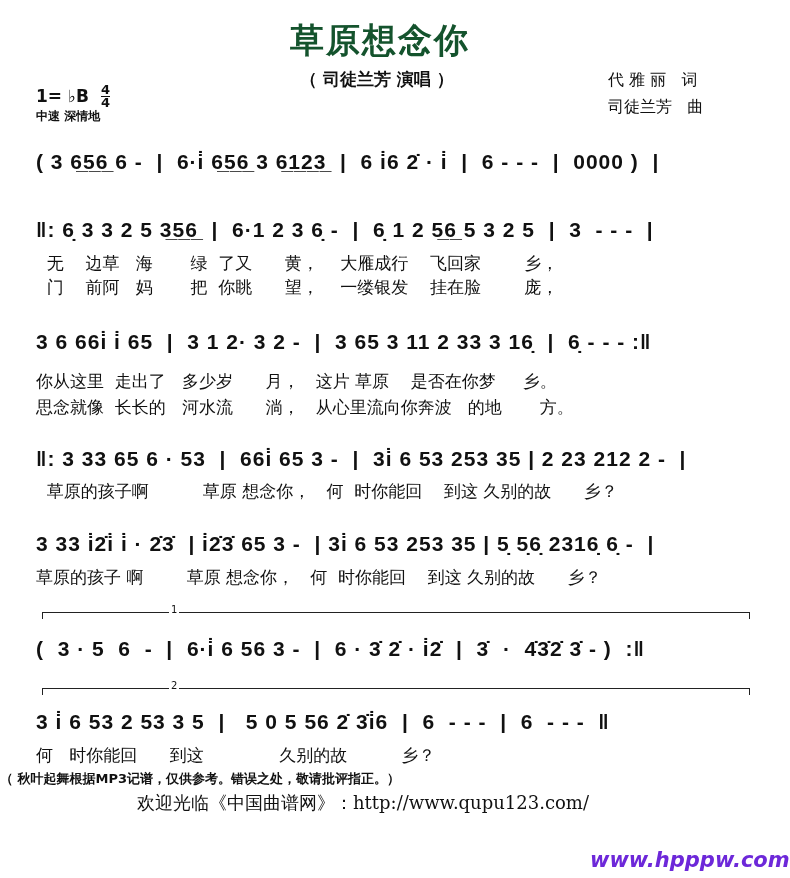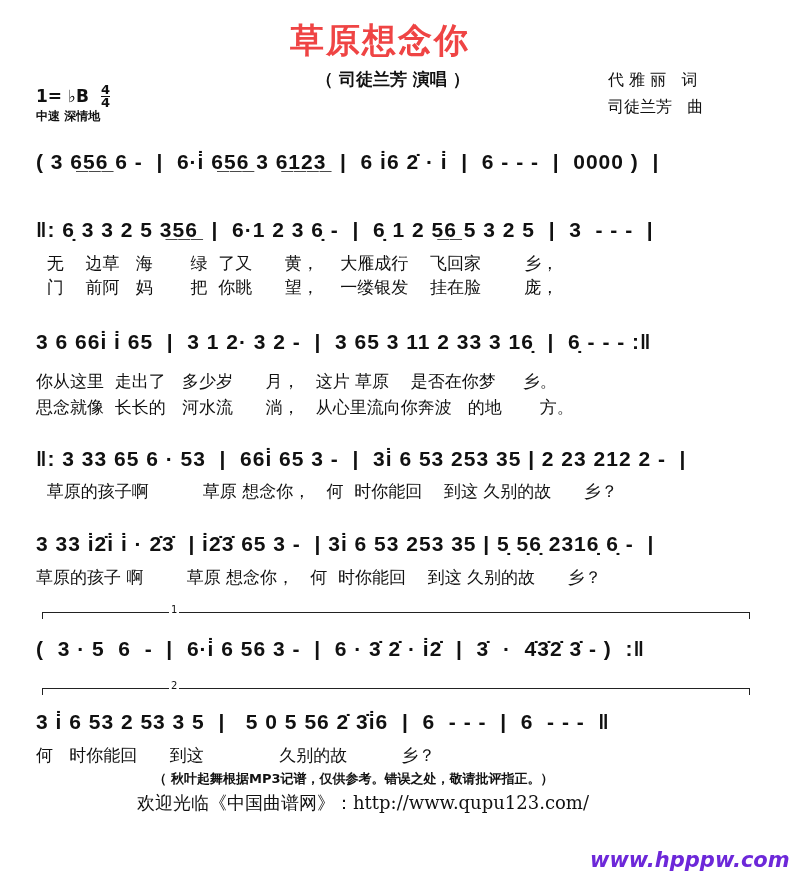--- a/index.html
+++ b/index.html
@@ -1,34 +1,34 @@
 <!DOCTYPE html>
 <html><head>
 <meta charset="utf-8">
 <style>
   html,body{margin:0;padding:0;background:#fff;}
   body{width:790px;height:878px;position:relative;overflow:hidden;font-family:"DejaVu Sans","Liberation Sans",sans-serif;color:#111;}
   .abs{position:absolute;}
-  .title{left:0;width:790px;top:18px;text-align:center;font-size:34px;font-weight:bold;color:#ef4444;letter-spacing:2px;padding-left:0;}
+  .title{left:0;width:790px;top:18px;text-align:center;font-size:34px;font-weight:bold;color:#14532d;letter-spacing:2px;padding-left:0;}
   .title span{display:inline-block;margin-left:-30px;}
-  .singer{left:316px;top:68px;font-size:17px;font-weight:bold;}
+  .singer{left:300px;top:68px;font-size:17px;font-weight:bold;}
   .credits{left:608px;top:66px;font-size:16px;line-height:27px;font-family:"DejaVu Serif","Liberation Serif",serif;}
   .credits div{white-space:pre;}
   .key{left:36px;top:84px;font-size:17px;font-weight:bold;}
   .frac{display:inline-block;vertical-align:middle;text-align:center;font-size:13px;line-height:12px;margin-left:6px;}
   .frac .n{border-bottom:1px solid #111;display:block;}
   .tempo{left:36px;top:108px;font-size:12px;font-weight:bold;}
   .row{left:36px;width:720px;}
   .notes{font-size:21px;font-weight:bold;white-space:pre;letter-spacing:1px;font-family:"Liberation Sans","DejaVu Sans",sans-serif;}
   .lyr{font-size:17px;white-space:pre;font-family:"DejaVu Serif","Liberation Serif",serif;}
   .volta{border-top:1.5px solid #222;height:6px;}
   .volta-l{border-left:1.5px solid #222;}
   .volta-r{border-right:1.5px solid #222;}
   .volta-num{position:absolute;top:-9px;font-size:10px;background:#fff;padding:0 2px;}
-  .note-credit{left:0;width:707px;text-align:center;top:770px;font-size:13px;font-weight:bold;}
+  .note-credit{left:0;width:707px;text-align:left;top:770px;font-size:13px;font-weight:bold;}
   .site{left:0;width:726px;text-align:center;top:791px;font-size:18px;font-family:"DejaVu Serif","Liberation Serif",serif;}
   .wm{left:590px;top:848px;font-size:21px;font-weight:bold;font-style:italic;color:#6d28d9;}
 </style>
 </head>
 <body>
 
 <div class="abs title"><span>草原想念你</span></div>
 <div class="abs singer">（ 司徒兰芳 演唱 ）</div>
 <div class="abs credits">
   <div>代 雅 丽   词</div>

